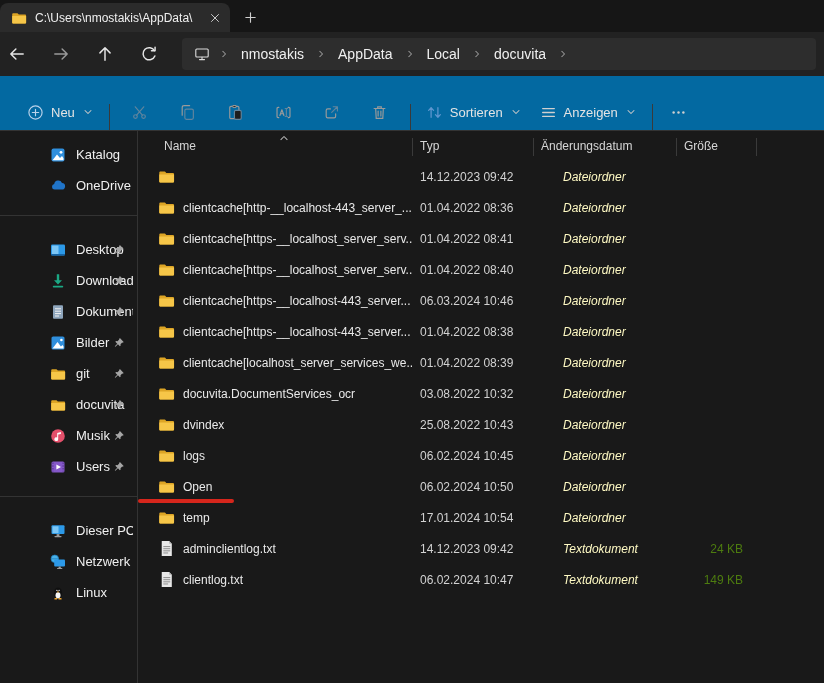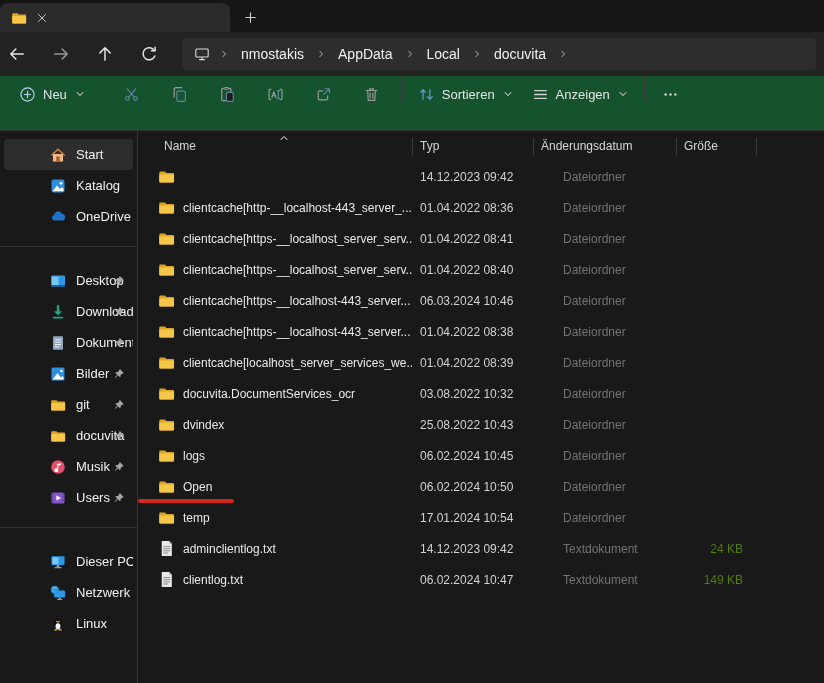--- a/index.html
+++ b/index.html
@@ -29,21 +29,21 @@
   .navbar{height:44px;background:#222222;display:flex;align-items:center;padding:0 8px 0 2px;flex:none;}
   .navbtn{width:30px;height:30px;border-radius:4px;display:flex;align-items:center;justify-content:center;margin-right:14px;}
   .crumbbar{
     flex:1;height:32px;margin-left:4px;background:#2d2d2d;border-radius:4px;
     display:flex;align-items:center;padding:0 6px 0 12px;gap:9px;overflow:hidden;
   }
   .crumb{font-size:14px;color:#f0f0f0;white-space:nowrap;padding:2px 3px;}
   .crumbbar .sep{opacity:.85}
 
   
-  .toolbar{height:54px;background:#14532d;border-bottom:1px solid #333;display:flex;align-items:flex-start;padding:0 10px;flex:none;}
+  .toolbar{height:54px;background:#0369a1;border-bottom:1px solid #333;display:flex;align-items:flex-end;padding:0 18px;flex:none;}
   .tbtn{display:flex;align-items:center;gap:7px;height:36px;padding:0 9px;border-radius:4px;background:none;border:none;color:#e4e4e4;font-size:13px;font-family:inherit;}
   .tibtn{width:48px;height:36px;display:flex;align-items:center;justify-content:center;border-radius:4px;}
   .tdiv{width:1px;height:26px;background:#3a3a3a;margin:0 6px;flex:none;}
 
   
   .content{flex:1;display:flex;min-height:0;background:#191919;}
   .sidebar{width:138px;flex:none;border-right:1px solid #333;padding-top:8px;box-sizing:border-box;overflow:hidden;}
   .side-item{height:31px;margin:0 4px;border-radius:4px;display:flex;align-items:center;padding-left:46px;gap:10px;position:relative;}
   .side-item.sel{background:#2d2d2d;}
   .side-ic{width:16px;height:16px;}
@@ -60,37 +60,38 @@
   .h-date{width:143px;padding-left:8px;}
   .h-type{width:121px;padding-left:8px;}
   .h-size{width:80px;padding-left:8px;}
   .h-tail{flex:1;}
   .sortcaret{position:absolute;left:140px;top:1px;}
   .rows{position:relative;flex:1;}
   .row{height:31px;display:flex;align-items:center;font-size:12px;}
   .c-name{width:274px;display:flex;align-items:center;gap:8px;padding-left:20px;box-sizing:border-box;overflow:hidden;}
   .fname{color:#e9e9e9;white-space:nowrap;overflow:hidden;}
   .c-date{width:143px;padding-left:8px;box-sizing:border-box;color:#d2d2d2;white-space:nowrap;}
-  .c-type{width:121px;padding-left:8px;box-sizing:border-box;color:#737373;white-space:nowrap;}
+  .c-type{width:121px;padding-left:8px;box-sizing:border-box;color:#fef9c3;white-space:nowrap;font-style:italic;}
   .c-size{width:80px;padding-right:13px;box-sizing:border-box;color:#4d7c0f;text-align:right;white-space:nowrap;}
   .red-underline{position:absolute;left:0;width:96px;height:4px;border-radius:2px;background:#d6261c;}
 </style>
 </head>
 <body>
 
 <div class="app">
 
   <div class="titlebar">
     <div class="tab">
       <span class="icon i16">
           <svg viewBox="0 0 16 16">
             <path fill="#dda525" d="M1.2 4.4c0-.7.5-1.2 1.2-1.2h3.4c.4 0 .7.1 1 .4l1 1h6.1c.7 0 1.2.5 1.2 1.2v6.6c0 .7-.5 1.2-1.2 1.2H2.4c-.7 0-1.2-.5-1.2-1.2z"></path>
             <path fill="#f6c648" d="M1.2 6.1h13.9v6.3c0 .7-.5 1.2-1.2 1.2H2.4c-.7 0-1.2-.5-1.2-1.2z"></path>
           </svg>
         </span>
+      <span class="tab-title">C:\Users\nmostakis\AppData\</span>
       <span class="icon tab-close">
           <svg viewBox="0 0 16 16" fill="none" stroke="#cfcfcf" stroke-width="1.1" stroke-linecap="round">
             <path d="M4 4l8 8M12 4l-8 8"></path>
           </svg>
         </span>
     </div>
     <span class="icon newtab">
         <svg viewBox="0 0 16 16" fill="none" stroke="#cfcfcf" stroke-width="1.2" stroke-linecap="round">
           <path d="M8 3v10M3 8h10"></path>
         </svg>
@@ -273,31 +274,20 @@
             <circle cx="3.4" cy="8" r="1.15"></circle>
             <circle cx="8" cy="8" r="1.15"></circle>
             <circle cx="12.6" cy="8" r="1.15"></circle>
           </svg>
         </span>
     </button>
   </div>
 
   <div class="content">
     <div class="sidebar">
-        <div class="side-item sel">
-    <span class="icon side-ic">
-            <svg viewBox="0 0 16 16">
-              <path fill="#e8bd8a" d="M3 7h10v7.5H3z"></path>
-              <path fill="#d87f3a" d="M8 1.3 15.2 8l-1 1L8 3.3 1.8 9l-1-1z"></path>
-              <path fill="#c2521f" d="M6.3 9.5h3.4v5H6.3z"></path>
-            </svg>
-          </span>
-    <span class="side-label">Start</span>
-
-  </div>
         <div class="side-item">
     <span class="icon side-ic">
             <svg viewBox="0 0 16 16">
               <rect x="1.5" y="1.5" width="13" height="13" rx="2" fill="#2f8fdd"></rect>
               <circle cx="11" cy="5.3" r="1.4" fill="#fff"></circle>
               <path fill="#fff" d="M2.5 13.2 7 7.4l3 3.6 2-2 1.5 2.2v2z"></path>
             </svg>
           </span>
     <span class="side-label">Katalog</span>
 

